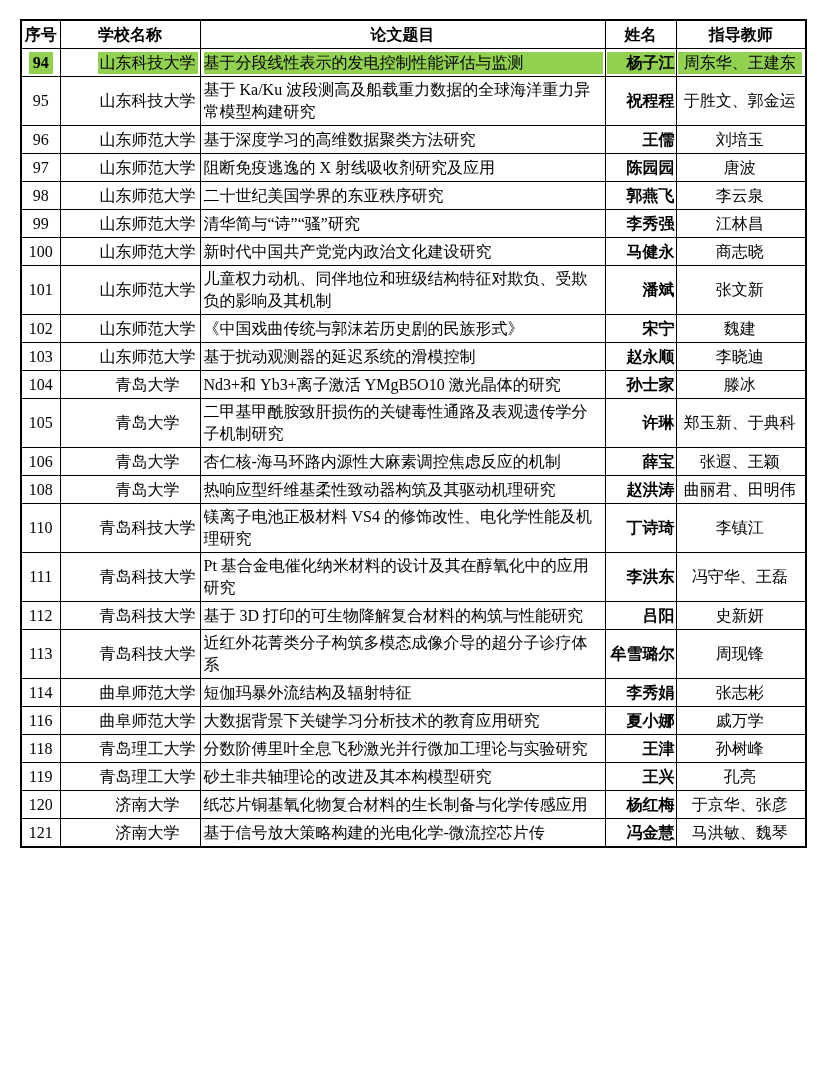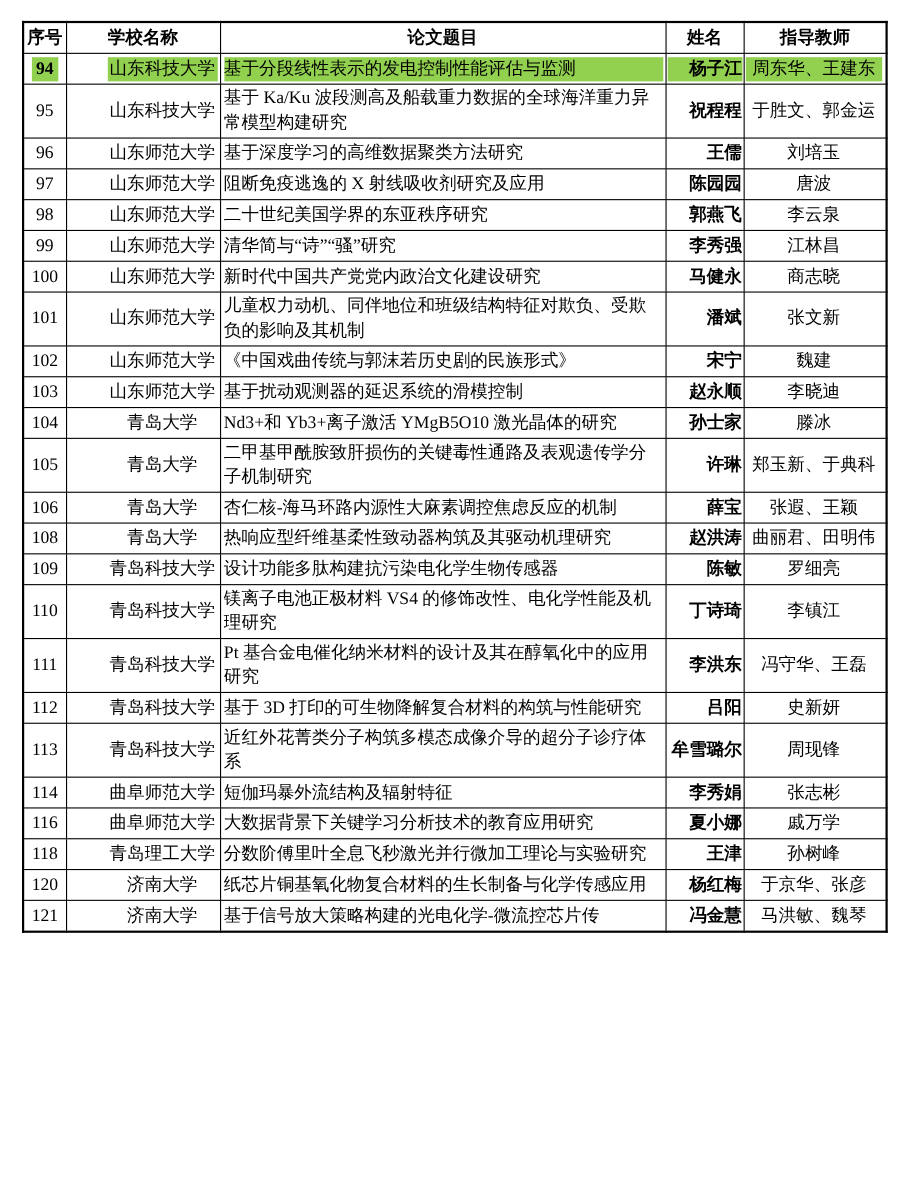--- a/index.html
+++ b/index.html
@@ -290,90 +290,75 @@
             <span class="cell-text">热响应型纤维基柔性致动器构筑及其驱动机理研究</span>
           </td>
     <td class="col-name">
             <span class="cell-text">赵洪涛</span>
           </td>
     <td class="col-advisor">
             <span class="cell-text">曲丽君、田明伟</span>
           </td>
   </tr>
 
-  <tr>
-    <td class="col-index"><span class="cell-text">109</span></td>
+
+  <tr>
+    <td class="col-index"><span class="cell-text">110</span></td>
     <td class="col-school">
             <span class="cell-text">青岛科技大学</span>
           </td>
     <td class="col-title">
-            <span class="cell-text">设计功能多肽构建抗污染电化学生物传感器</span>
-          </td>
-    <td class="col-name">
-            <span class="cell-text">陈敏</span>
-          </td>
-    <td class="col-advisor">
-            <span class="cell-text">罗细亮</span>
-          </td>
-  </tr>
-
-  <tr>
-    <td class="col-index"><span class="cell-text">110</span></td>
+            <span class="cell-text">镁离子电池正极材料 VS4 的修饰改性、电化学性能及机理研究</span>
+          </td>
+    <td class="col-name">
+            <span class="cell-text">丁诗琦</span>
+          </td>
+    <td class="col-advisor">
+            <span class="cell-text">李镇江</span>
+          </td>
+  </tr>
+
+  <tr>
+    <td class="col-index"><span class="cell-text">111</span></td>
     <td class="col-school">
             <span class="cell-text">青岛科技大学</span>
           </td>
     <td class="col-title">
-            <span class="cell-text">镁离子电池正极材料 VS4 的修饰改性、电化学性能及机理研究</span>
-          </td>
-    <td class="col-name">
-            <span class="cell-text">丁诗琦</span>
-          </td>
-    <td class="col-advisor">
-            <span class="cell-text">李镇江</span>
-          </td>
-  </tr>
-
-  <tr>
-    <td class="col-index"><span class="cell-text">111</span></td>
+            <span class="cell-text">Pt 基合金电催化纳米材料的设计及其在醇氧化中的应用研究</span>
+          </td>
+    <td class="col-name">
+            <span class="cell-text">李洪东</span>
+          </td>
+    <td class="col-advisor">
+            <span class="cell-text">冯守华、王磊</span>
+          </td>
+  </tr>
+
+  <tr>
+    <td class="col-index"><span class="cell-text">112</span></td>
     <td class="col-school">
             <span class="cell-text">青岛科技大学</span>
           </td>
     <td class="col-title">
-            <span class="cell-text">Pt 基合金电催化纳米材料的设计及其在醇氧化中的应用研究</span>
-          </td>
-    <td class="col-name">
-            <span class="cell-text">李洪东</span>
-          </td>
-    <td class="col-advisor">
-            <span class="cell-text">冯守华、王磊</span>
-          </td>
-  </tr>
-
-  <tr>
-    <td class="col-index"><span class="cell-text">112</span></td>
+            <span class="cell-text">基于 3D 打印的可生物降解复合材料的构筑与性能研究</span>
+          </td>
+    <td class="col-name">
+            <span class="cell-text">吕阳</span>
+          </td>
+    <td class="col-advisor">
+            <span class="cell-text">史新妍</span>
+          </td>
+  </tr>
+
+  <tr>
+    <td class="col-index"><span class="cell-text">113</span></td>
     <td class="col-school">
             <span class="cell-text">青岛科技大学</span>
           </td>
     <td class="col-title">
-            <span class="cell-text">基于 3D 打印的可生物降解复合材料的构筑与性能研究</span>
-          </td>
-    <td class="col-name">
-            <span class="cell-text">吕阳</span>
-          </td>
-    <td class="col-advisor">
-            <span class="cell-text">史新妍</span>
-          </td>
-  </tr>
-
-  <tr>
-    <td class="col-index"><span class="cell-text">113</span></td>
-    <td class="col-school">
-            <span class="cell-text">青岛科技大学</span>
-          </td>
-    <td class="col-title">
             <span class="cell-text">近红外花菁类分子构筑多模态成像介导的超分子诊疗体系</span>
           </td>
     <td class="col-name">
             <span class="cell-text">牟雪璐尔</span>
           </td>
     <td class="col-advisor">
             <span class="cell-text">周现锋</span>
           </td>
   </tr>
 
@@ -420,20 +405,35 @@
             <span class="cell-text">分数阶傅里叶全息飞秒激光并行微加工理论与实验研究</span>
           </td>
     <td class="col-name">
             <span class="cell-text">王津</span>
           </td>
     <td class="col-advisor">
             <span class="cell-text">孙树峰</span>
           </td>
   </tr>
 
+  <tr>
+    <td class="col-index"><span class="cell-text">119</span></td>
+    <td class="col-school">
+            <span class="cell-text">青岛理工大学</span>
+          </td>
+    <td class="col-title">
+            <span class="cell-text">砂土非共轴理论的改进及其本构模型研究</span>
+          </td>
+    <td class="col-name">
+            <span class="cell-text">王兴</span>
+          </td>
+    <td class="col-advisor">
+            <span class="cell-text">孔亮</span>
+          </td>
+  </tr>
 
   <tr>
     <td class="col-index"><span class="cell-text">120</span></td>
     <td class="col-school">
             <span class="cell-text">济南大学</span>
           </td>
     <td class="col-title">
             <span class="cell-text">纸芯片铜基氧化物复合材料的生长制备与化学传感应用</span>
           </td>
     <td class="col-name">

